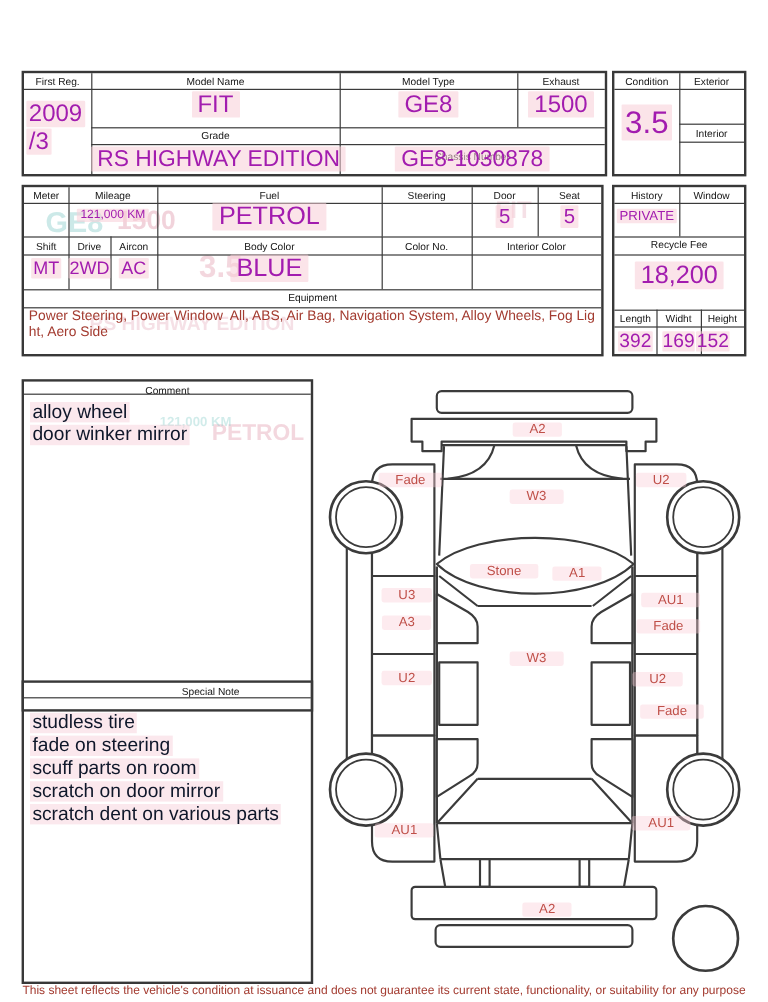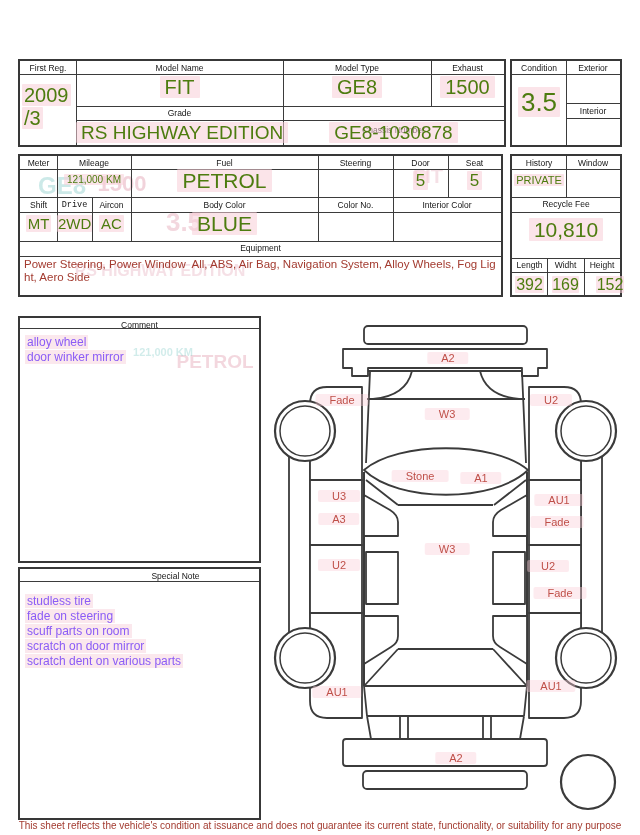--- a/index.html
+++ b/index.html
@@ -2,30 +2,30 @@
 <html><head>
 <meta charset="utf-8">
 <style>
   html,body{margin:0;padding:0;background:#fff;}
   .page{position:relative;width:640px;height:835px;background:#fff;overflow:hidden;
         font-family:"Liberation Sans","DejaVu Sans",sans-serif;color:#1a1a1a;}
   .box{position:absolute;border:2px solid #383838;box-sizing:border-box;background:transparent;}
   .vl{position:absolute;width:1px;background:#3b3b3b;}
   .hl{position:absolute;height:1px;background:#3b3b3b;}
   .hdr{position:absolute;font-size:8.5px;line-height:10px;color:#151515;text-align:center;white-space:nowrap;}
-  .val{position:absolute;text-align:center;color:#4d7c0f;white-space:nowrap;}
+  .val{position:absolute;text-align:center;color:#a21caf;white-space:nowrap;}
   .pk{background:rgba(247,205,215,.55);padding:0 5px;border-radius:1px;}
   .dlab{position:absolute;transform:translate(-50%,-50%);font-size:11px;line-height:12px;color:#bf4f48;
         background:rgba(250,205,215,.4);padding:0 14px;border-radius:2px;white-space:nowrap;z-index:3;}
   .ghost{position:absolute;transform:translate(-50%,-50%);font-weight:bold;pointer-events:none;white-space:nowrap;z-index:0;}
   .gpink{color:#e5a8b8;}
   .gteal{color:#8fd0cd;}
   .equip{position:absolute;color:#a33b30;font-size:11.5px;line-height:13px;
          white-space:pre-wrap;word-break:break-all;text-align:left;}
-  .items{position:absolute;color:#8b5cf6;font-size:12px;text-align:left;}
+  .items{position:absolute;color:#0f172a;font-size:16px;text-align:left;}
   .items div{margin:0 0 1px 0;}
   .items span{background:rgba(247,205,215,.45);padding:0 2px;}
   svg{position:absolute;left:0;top:0;z-index:1;}
   .title{position:absolute;left:0;top:16px;width:100%;text-align:center;font-size:24px;
          letter-spacing:.5px;color:#111;}
   .disc{position:absolute;left:0;top:820px;width:100%;text-align:center;font-size:10px;color:#a33b30;}
 </style>
 </head>
 <body>
 
@@ -92,21 +92,21 @@
     <div class="hdr" style="left:37px;top:2px;width:74px;">Mileage</div>
     <div class="hdr" style="left:111px;top:2px;width:187px;">Fuel</div>
     <div class="hdr" style="left:298px;top:2px;width:75px;">Steering</div>
     <div class="hdr" style="left:373px;top:2px;width:55px;">Door</div>
     <div class="hdr" style="left:428px;top:2px;width:53px;">Seat</div>
     <div class="val" style="left:37px;top:18px;width:74px;font-size:10px;"><span class="pk" style="padding:0 3px;">121,000 KM</span></div>
     <div class="val" style="left:111px;top:13px;width:187px;font-size:21px;"><span class="pk">PETROL</span></div>
     <div class="val" style="left:373px;top:15px;width:55px;font-size:17px;"><span class="pk" style="padding:0 3px;">5</span></div>
     <div class="val" style="left:428px;top:15px;width:53px;font-size:17px;"><span class="pk" style="padding:0 3px;">5</span></div>
     <div class="hdr" style="left:0;top:44px;width:37px;">Shift</div>
-    <div class="hdr" style="left:37px;top:44px;width:35px;font-family:Liberation Mono, monospace;">Drive</div>
+    <div class="hdr" style="left:37px;top:44px;width:35px;">Drive</div>
     <div class="hdr" style="left:72px;top:44px;width:39px;">Aircon</div>
     <div class="hdr" style="left:111px;top:44px;width:187px;">Body Color</div>
     <div class="hdr" style="left:298px;top:44px;width:75px;">Color No.</div>
     <div class="hdr" style="left:373px;top:44px;width:108px;">Interior Color</div>
     <div class="val" style="left:0;top:59px;width:37px;font-size:15px;"><span class="pk" style="padding:0 2px;">MT</span></div>
     <div class="val" style="left:37px;top:59px;width:35px;font-size:15px;"><span class="pk" style="padding:0 1px;">2WD</span></div>
     <div class="val" style="left:72px;top:59px;width:39px;font-size:15px;"><span class="pk" style="padding:0 2px;">AC</span></div>
     <div class="val" style="left:111px;top:56px;width:187px;font-size:21px;"><span class="pk">BLUE</span></div>
     <div class="hdr" style="left:0;top:87px;width:481px;">Equipment</div>
     <div class="equip" style="left:4px;top:102px;width:476px;">Power Steering, Power Window  All, ABS, Air Bag, Navigation System, Alloy Wheels, Fog Light, Aero Side</div>
@@ -118,30 +118,30 @@
     <div class="hl" style="left:0;top:41px;width:108px;"></div>
     <div class="hl" style="left:0;top:56px;width:108px;"></div>
     <div class="hl" style="left:0;top:102px;width:108px;"></div>
     <div class="hl" style="left:0;top:116px;width:108px;"></div>
     <div class="vl" style="left:35px;top:102px;height:37px;"></div>
     <div class="vl" style="left:72px;top:102px;height:37px;"></div>
     <div class="hdr" style="left:0;top:2px;width:54px;">History</div>
     <div class="hdr" style="left:54px;top:2px;width:54px;">Window</div>
     <div class="val" style="left:0;top:18px;width:54px;font-size:11px;"><span class="pk" style="padding:0 2px;">PRIVATE</span></div>
     <div class="hdr" style="left:0;top:43px;width:108px;">Recycle Fee</div>
-    <div class="val" style="left:0;top:62px;width:108px;font-size:21px;"><span class="pk">10,810</span></div>
+    <div class="val" style="left:0;top:62px;width:108px;font-size:21px;"><span class="pk">18,200</span></div>
     <div class="hdr" style="left:0;top:104px;width:35px;">Length</div>
     <div class="hdr" style="left:35px;top:104px;width:37px;">Widht</div>
     <div class="hdr" style="left:72px;top:104px;width:36px;">Height</div>
     <div class="val" style="left:0;top:120px;width:35px;font-size:16px;"><span class="pk" style="padding:0 1px;">392</span></div>
     <div class="val" style="left:35px;top:120px;width:37px;font-size:16px;"><span class="pk" style="padding:0 0;">169</span></div>
-    <div class="val" style="left:72px;top:120px;width:52px;font-size:16px;"><span class="pk" style="padding:0 1px;">152</span></div>
-  </div>
-
-  <div class="box" style="left:18px;top:316px;width:243px;height:247px;">
+    <div class="val" style="left:56px;top:120px;width:52px;font-size:16px;"><span class="pk" style="padding:0 1px;">152</span></div>
+  </div>
+
+  <div class="box" style="left:18px;top:316px;width:243px;height:277px;">
     <div class="hdr" style="left:0;top:2px;width:239px;">Comment</div>
     <div class="hl" style="left:0;top:10px;width:239px;"></div>
     <div class="items" style="left:5px;top:17px;width:230px;">
       <div><span>alloy wheel</span></div>
       <div><span>door winker mirror</span></div>
     </div>
   </div>
 
   <div class="box" style="left:18px;top:567px;width:243px;height:253px;">
     <div class="hdr" style="left:0;top:2px;width:239px;margin-left:36px;">Special Note</div>

